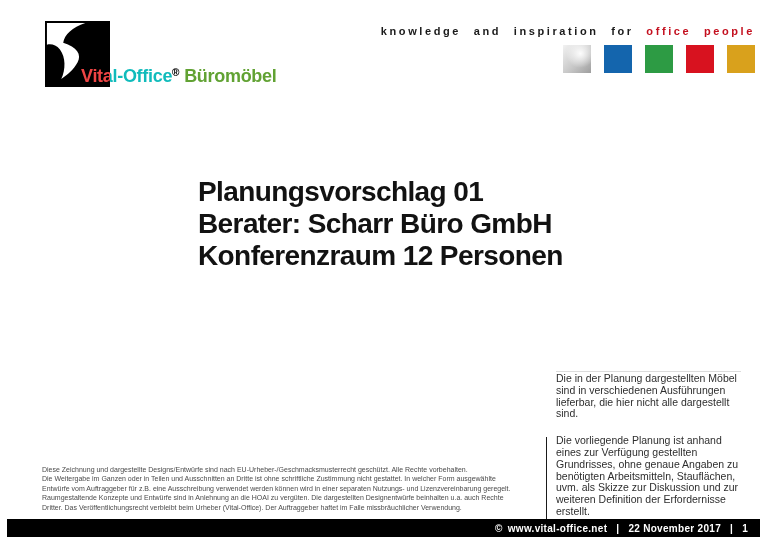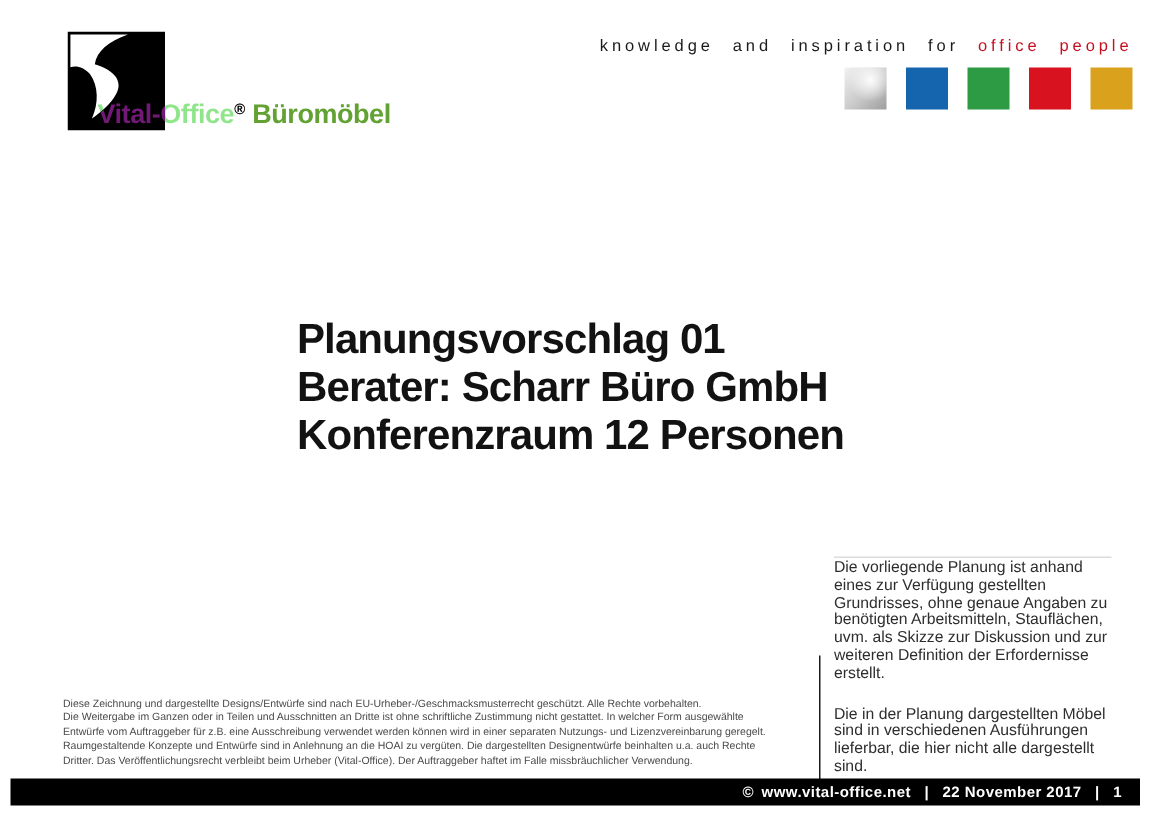--- a/index.html
+++ b/index.html
@@ -13,47 +13,47 @@
   }
   
   .logo-square{
     position:absolute;left:45px;top:21px;width:65px;height:66px;
   }
   .logo-square svg{display:block;width:100%;height:100%;}
   .logo-text{
     position:absolute;left:65px;top:66px;
     font-size:18px;font-weight:bold;letter-spacing:-0.3px;white-space:nowrap;
   }
-  .logo-main{color:#701a75;mix-blend-mode:difference;}
+  .logo-main{color:#ef4444;mix-blend-mode:difference;margin-left:16px;}
   .logo-reg{color:#ffffff;mix-blend-mode:difference;font-size:10px;vertical-align:6px;font-weight:bold;}
   .logo-suffix{color:#61a233;margin-left:5px;text-align:right;}
   
   .tagline{
     position:absolute;top:25px;right:13px;
-    font-size:11px;font-weight:400;letter-spacing:2.6px;word-spacing:7px;
+    font-size:11px;font-weight:700;letter-spacing:2.6px;word-spacing:7px;
     white-space:nowrap;color:#1a1a1a;
   }
   .tagline .accent{color:#c4101f;}
   .squares-row{
     position:absolute;top:45px;right:13px;
     display:flex;gap:13px;
   }
   .color-square{width:28px;height:28px;display:block;position:relative;}
   .color-square.silver{
     background:linear-gradient(135deg,#f2f2f2 0%,#c9c9c9 55%,#9e9e9e 100%);
   }
   .color-square.silver::after{
     content:"";position:absolute;inset:0;
     background:radial-gradient(circle at 62% 30%, rgba(255,255,255,0.95) 0%, rgba(255,255,255,0) 55%);
   }
   
   .title{
     position:absolute;left:198px;top:176px;
     font-size:28px;font-weight:bold;line-height:32px;letter-spacing:-0.6px;
-    color:#121212;white-space:pre-line;margin-top:34px;
+    color:#121212;white-space:pre-line;
   }
   
   .note-topline{
     position:absolute;left:556px;top:371px;width:185px;height:1px;background:#dcdcdc;
   }
   .note{
     position:absolute;left:556px;top:373px;width:184px;
     font-size:10.5px;line-height:11.8px;color:#2e2e2e;
   }
   .note p{margin:0 0 15px 0;}
@@ -99,22 +99,22 @@
     <span class="color-square" style="background-color: rgb(216, 18, 31);"></span>
     <span class="color-square" style="background-color: rgb(217, 161, 28);"></span>
   </div>
 
   <div class="title">Planungsvorschlag 01
 Berater: Scharr Büro GmbH
 Konferenzraum 12 Personen</div>
 
   <div class="note-topline"></div>
   <div class="note">
+    <p>Die in der Planung dargestellten Möbel sind in verschiedenen Ausführungen lieferbar, die hier nicht alle dargestellt sind.</p>
     <p>Die vorliegende Planung ist anhand eines zur Verfügung gestellten Grundrisses, ohne genaue Angaben zu benötigten Arbeitsmitteln, Stauflächen, uvm. als Skizze zur Diskussion und zur weiteren Definition der Erfordernisse erstellt.</p>
-    <p>Die in der Planung dargestellten Möbel sind in verschiedenen Ausführungen lieferbar, die hier nicht alle dargestellt sind.</p>
   </div>
 
   <div class="legal">Diese Zeichnung und dargestellte Designs/Entwürfe sind nach EU-Urheber-/Geschmacksmusterrecht geschützt. Alle Rechte vorbehalten.
 Die Weitergabe im Ganzen oder in Teilen und Ausschnitten an Dritte ist ohne schriftliche Zustimmung nicht gestattet. In welcher Form ausgewählte
 Entwürfe vom Auftraggeber für z.B. eine Ausschreibung verwendet werden können wird in einer separaten Nutzungs- und Lizenzvereinbarung geregelt.
 Raumgestaltende Konzepte und Entwürfe sind in Anlehnung an die HOAI zu vergüten. Die dargestellten Designentwürfe beinhalten u.a. auch Rechte
 Dritter. Das Veröffentlichungsrecht verbleibt beim Urheber (Vital-Office). Der Auftraggeber haftet im Falle missbräuchlicher Verwendung.</div>
 
   <div class="v-divider"></div>
 

